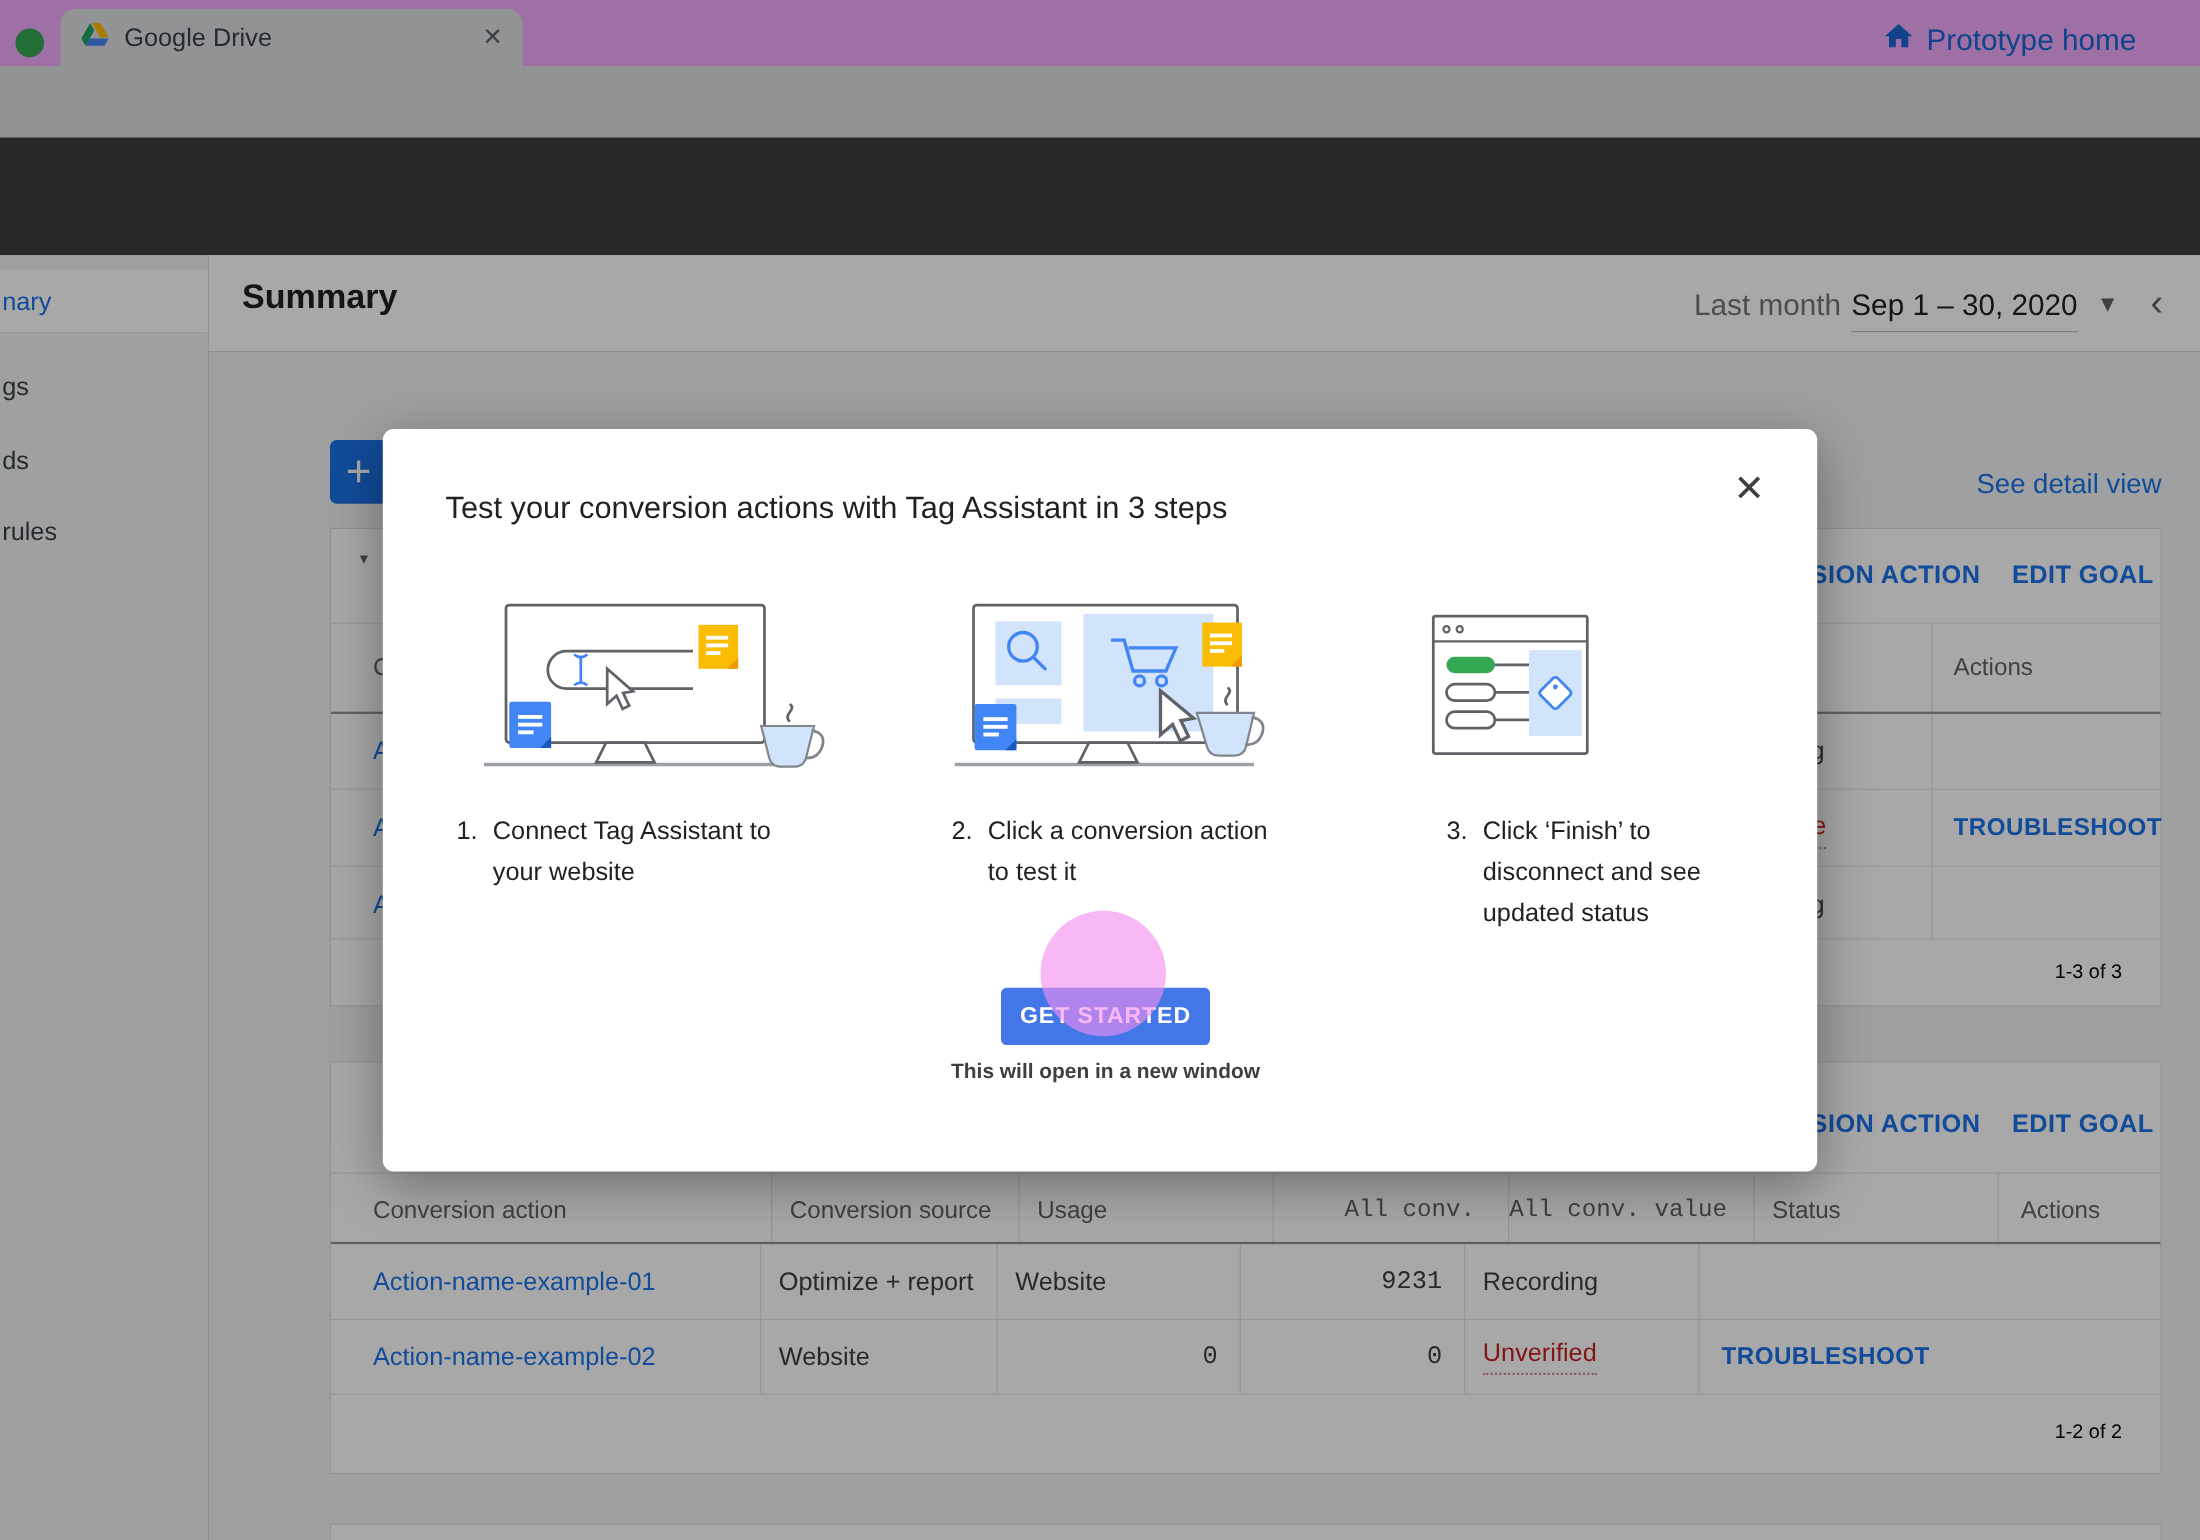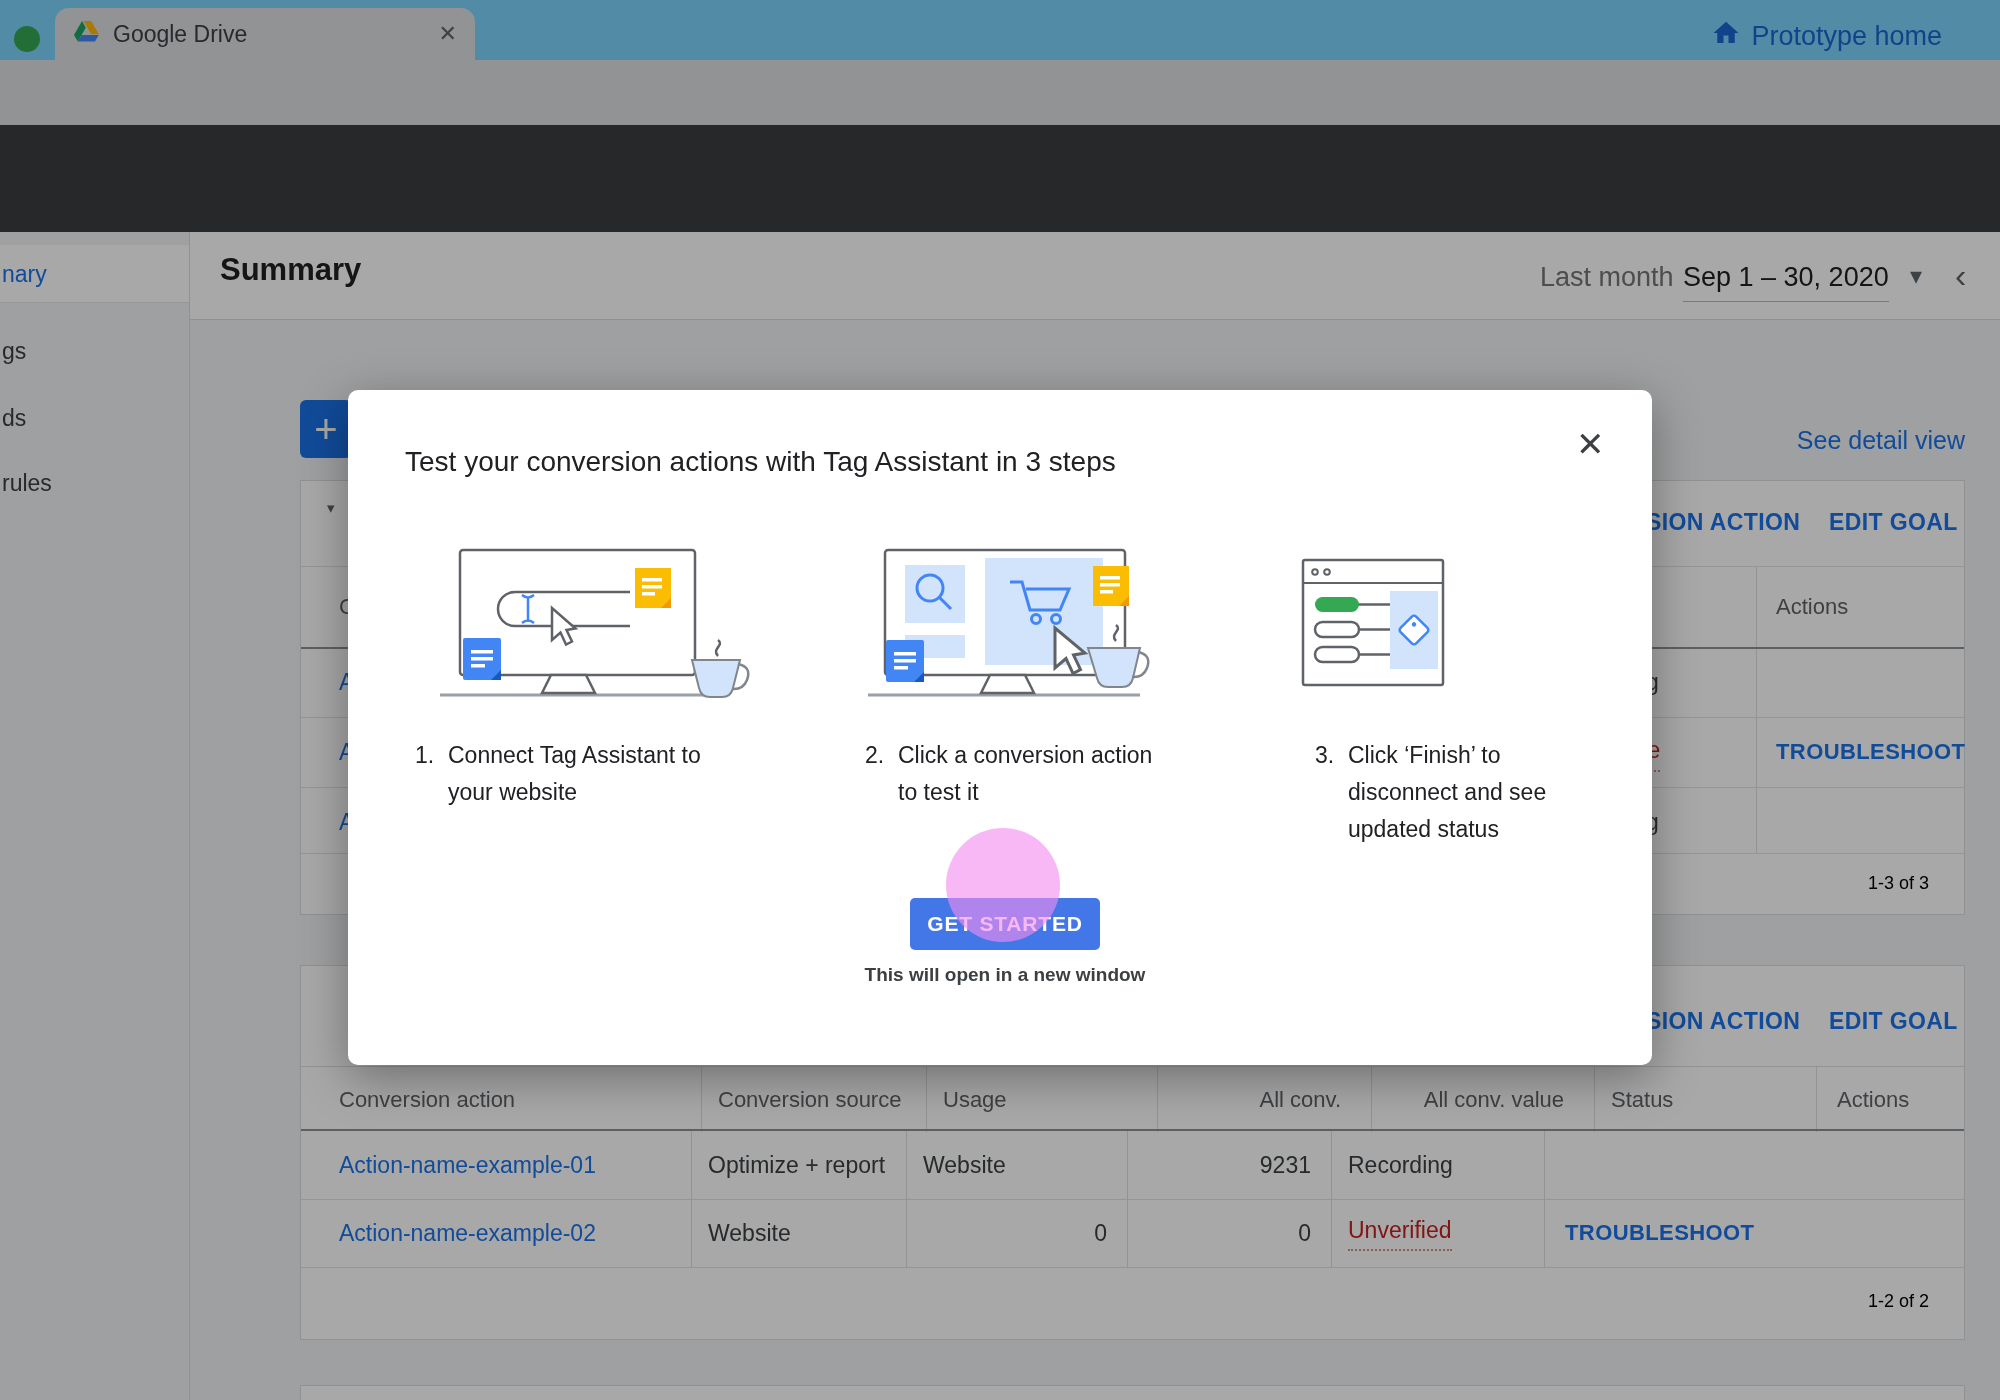--- a/index.html
+++ b/index.html
@@ -4,21 +4,21 @@
 <style>
   html,body{margin:0;padding:0;}
   body{
     width:2000px;height:1400px;position:relative;overflow:hidden;
     font-family:"Liberation Sans","DejaVu Sans",sans-serif;
     background:#fff;
   }
   .abs{position:absolute;}
 
   
-  .tabstrip{left:0;top:0;width:2000px;height:60px;background:#7dd3fc;}
+  .tabstrip{left:0;top:0;width:2000px;height:60px;background:#f0abfc;}
   .traffic-green{left:14px;top:26px;width:26px;height:26px;border-radius:50%;background:#36a852;}
   .tab{left:55px;top:8px;width:420px;height:52px;background:#dcdfe3;border-radius:14px 14px 0 0;display:flex;align-items:center;padding:0 18px;box-sizing:border-box;}
   .tab-title{font-size:23px;color:#3c4043;margin-left:14px;flex:1;}
   .tab-close{font-size:22px;color:#5f6368;cursor:default;}
   .proto-home{right:58px;top:18px;display:flex;align-items:center;gap:10px;color:#1967d2;font-size:27px;font-weight:500;}
   .toolbar{left:0;top:60px;width:2000px;height:65px;background:#dcdfe3;}
   .nav-arrow{left:2px;top:74px;font-size:30px;color:#5f6368;}
   .omnibox{left:115px;top:68px;width:1830px;height:50px;background:#edeff2;border-radius:25px;display:flex;align-items:center;padding:0 22px;box-sizing:border-box;}
   .url-text{font-size:26px;color:#26292c;margin-left:16px;flex:1;}
   .star{font-size:28px;color:#5f6368;}
@@ -62,21 +62,21 @@
   .pag{font-size:18px;color:#000000;}
   .hsep{height:1px;background:#e3e3e3;}
   .hsep-thick{height:2px;background:#8d9297;}
   .vsep{width:1px;background:#e0e0e0;}
 
   .t2-grid{display:grid;grid-template-columns:390px 215px 221px 204px 213px 212px 210px;width:1663px;}
   .t2-grid>div{line-height:68px;white-space:nowrap;overflow:hidden;box-sizing:border-box;}
   .t2-grid>div + div{border-left:1px solid #e0e0e0;}
   .c-name{padding-left:38px;}
   .c-plain{padding-left:16px;}
-  .c-num{text-align:right;padding-right:20px;}
+  .c-num{text-align:right;padding-right:20px;font-family:Liberation Mono, monospace;}
   .c-act{padding-left:20px;}
 
   
   .scrim{left:0;top:0;width:2000px;height:1400px;background:rgba(0,0,0,.34);z-index:50;}
   .modal{left:348px;top:390px;width:1304px;height:675px;background:#fff;border-radius:10px;z-index:100;box-shadow:0 12px 48px rgba(0,0,0,.35);}
   .modal-title{left:57px;top:56px;font-size:28px;color:#202124;}
   .modal-close{left:1228px;top:34px;font-size:34px;color:#3c4043;cursor:default;}
   .caption{display:flex;font-size:23px;color:#202124;line-height:37px;}
   .caption .num{width:33px;flex:none;}
   .cta{left:562px;top:508px;width:190px;height:52px;background:#4377e8;border-radius:5px;color:#fff;font-size:21px;font-weight:700;letter-spacing:.8px;display:flex;align-items:center;justify-content:center;z-index:2;}

